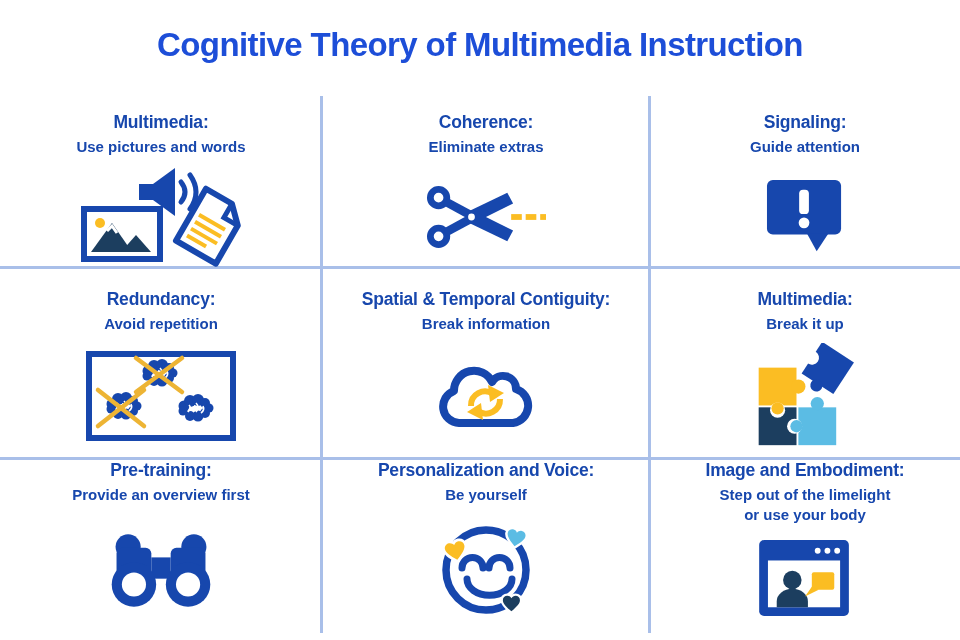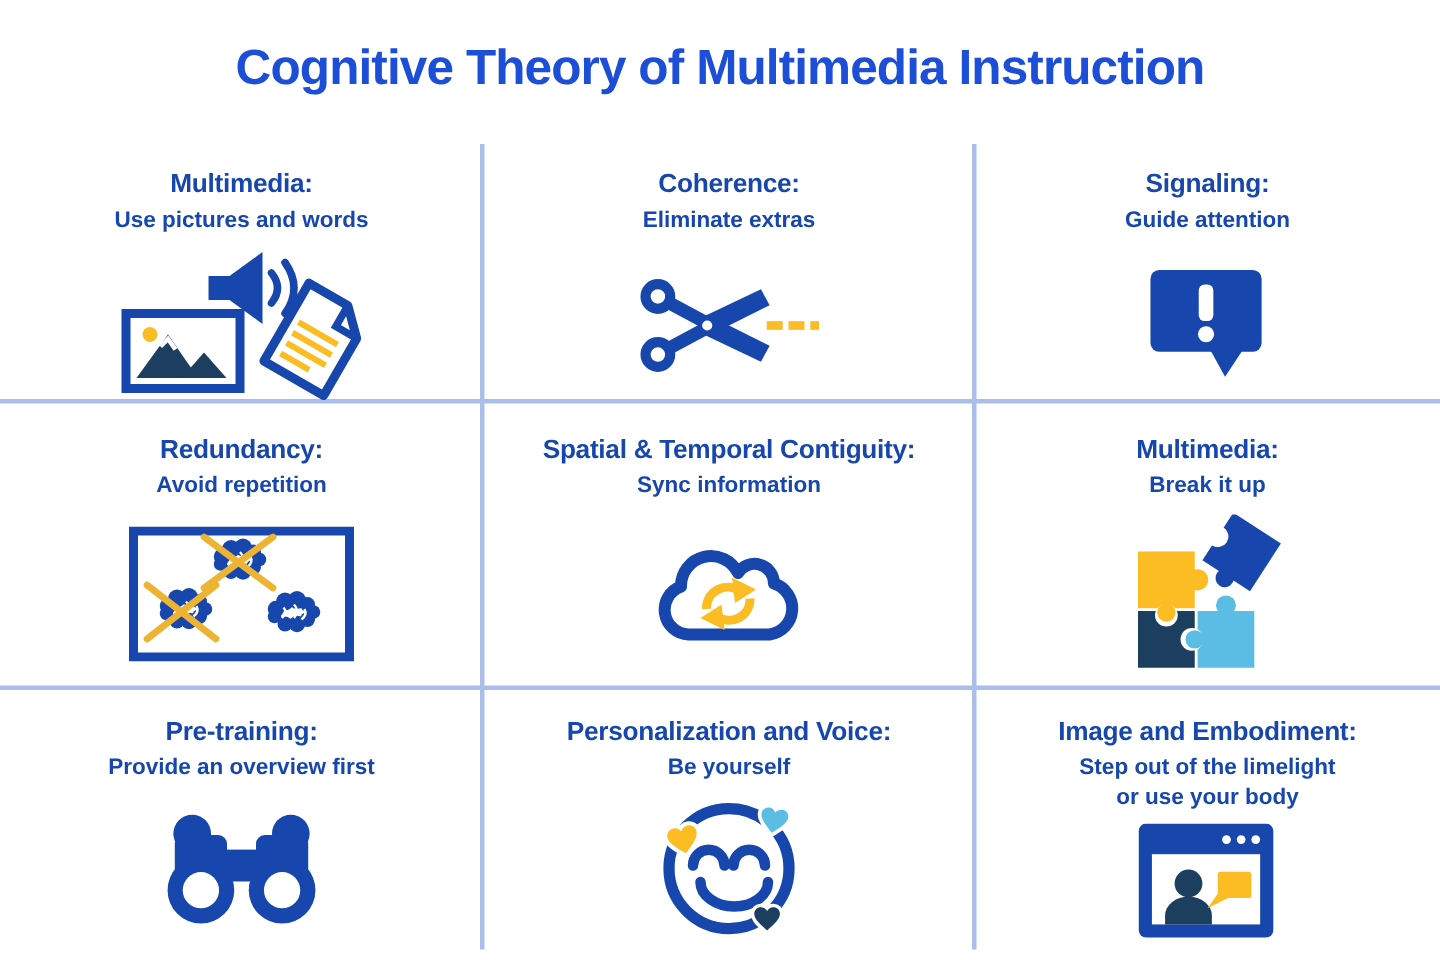--- a/index.html
+++ b/index.html
@@ -15,21 +15,21 @@
   .gridline-h { position:absolute; left:0; width:960px; height:3px; background:#A9BFE9; }
   .gridline-v { position:absolute; top:96px; height:537px; width:3px; background:#A9BFE9; }
 
   .cell { position:absolute; display:flex; flex-direction:column; align-items:center; text-align:center; }
   .cell .title { font-size:17.5px; font-weight:700; color:#1747AD; letter-spacing:-0.2px; }
   .cell .subtitle { font-size:15px; font-weight:700; color:#1747AD; margin-top:4px; white-space:pre-line; line-height:1.35; }
   .cell .iconbox { flex:1; display:flex; align-items:center; justify-content:center; width:100%; }
 
   .r1 { top:105px;  height:171px; padding-top:7px;  }
   .r2 { top:270px; height:187px; padding-top:19px; }
-  .r3 { top:460px; height:173px; padding-top:17px; }
+  .r3 { top:460px; height:173px; }
   .c1 { left:0px;   width:322px; }
   .c2 { left:322px; width:328px; }
   .c3 { left:650px; width:310px; }
 </style>
 </head>
 <body>
 
 <div class="poster">
 
   <div class="main-title">Cognitive Theory of Multimedia Instruction</div>
@@ -132,21 +132,21 @@
           <line x1="96" y1="7" x2="50" y2="41"></line>
           <line x1="12" y1="39" x2="58" y2="75"></line>
           <line x1="58" y1="39" x2="12" y2="75"></line>
         </g>
       </svg>
     </div>
   </div>
 
   <div class="cell r2 c2">
     <div class="title">Spatial &amp; Temporal Contiguity:</div>
-    <div class="subtitle">Sync information</div>
+    <div class="subtitle">Break information</div>
     <div class="iconbox">
       <svg width="108" height="82" viewBox="0 0 108 82">
         <path d="M27,68 A16.5,16.5 0 0 1 22,36 A20,20 0 0 1 60,27 A13,13 0 0 1 84,34 A17.5,17.5 0 0 1 81,68 Z" fill="#ffffff" stroke="#1747AD" stroke-width="8" stroke-linejoin="round"></path>
         <g>
           <path d="M39,51 A14,14 0 0 1 61,39" fill="none" stroke="#FBBD23" stroke-width="6"></path>
           <polygon points="56,30 72,38 58,47" fill="#FBBD23"></polygon>
           <path d="M68,44 A14,14 0 0 1 46,56" fill="none" stroke="#FBBD23" stroke-width="6"></path>
           <polygon points="51,65 35,57 49,48" fill="#FBBD23"></polygon>
         </g>
       </svg>

